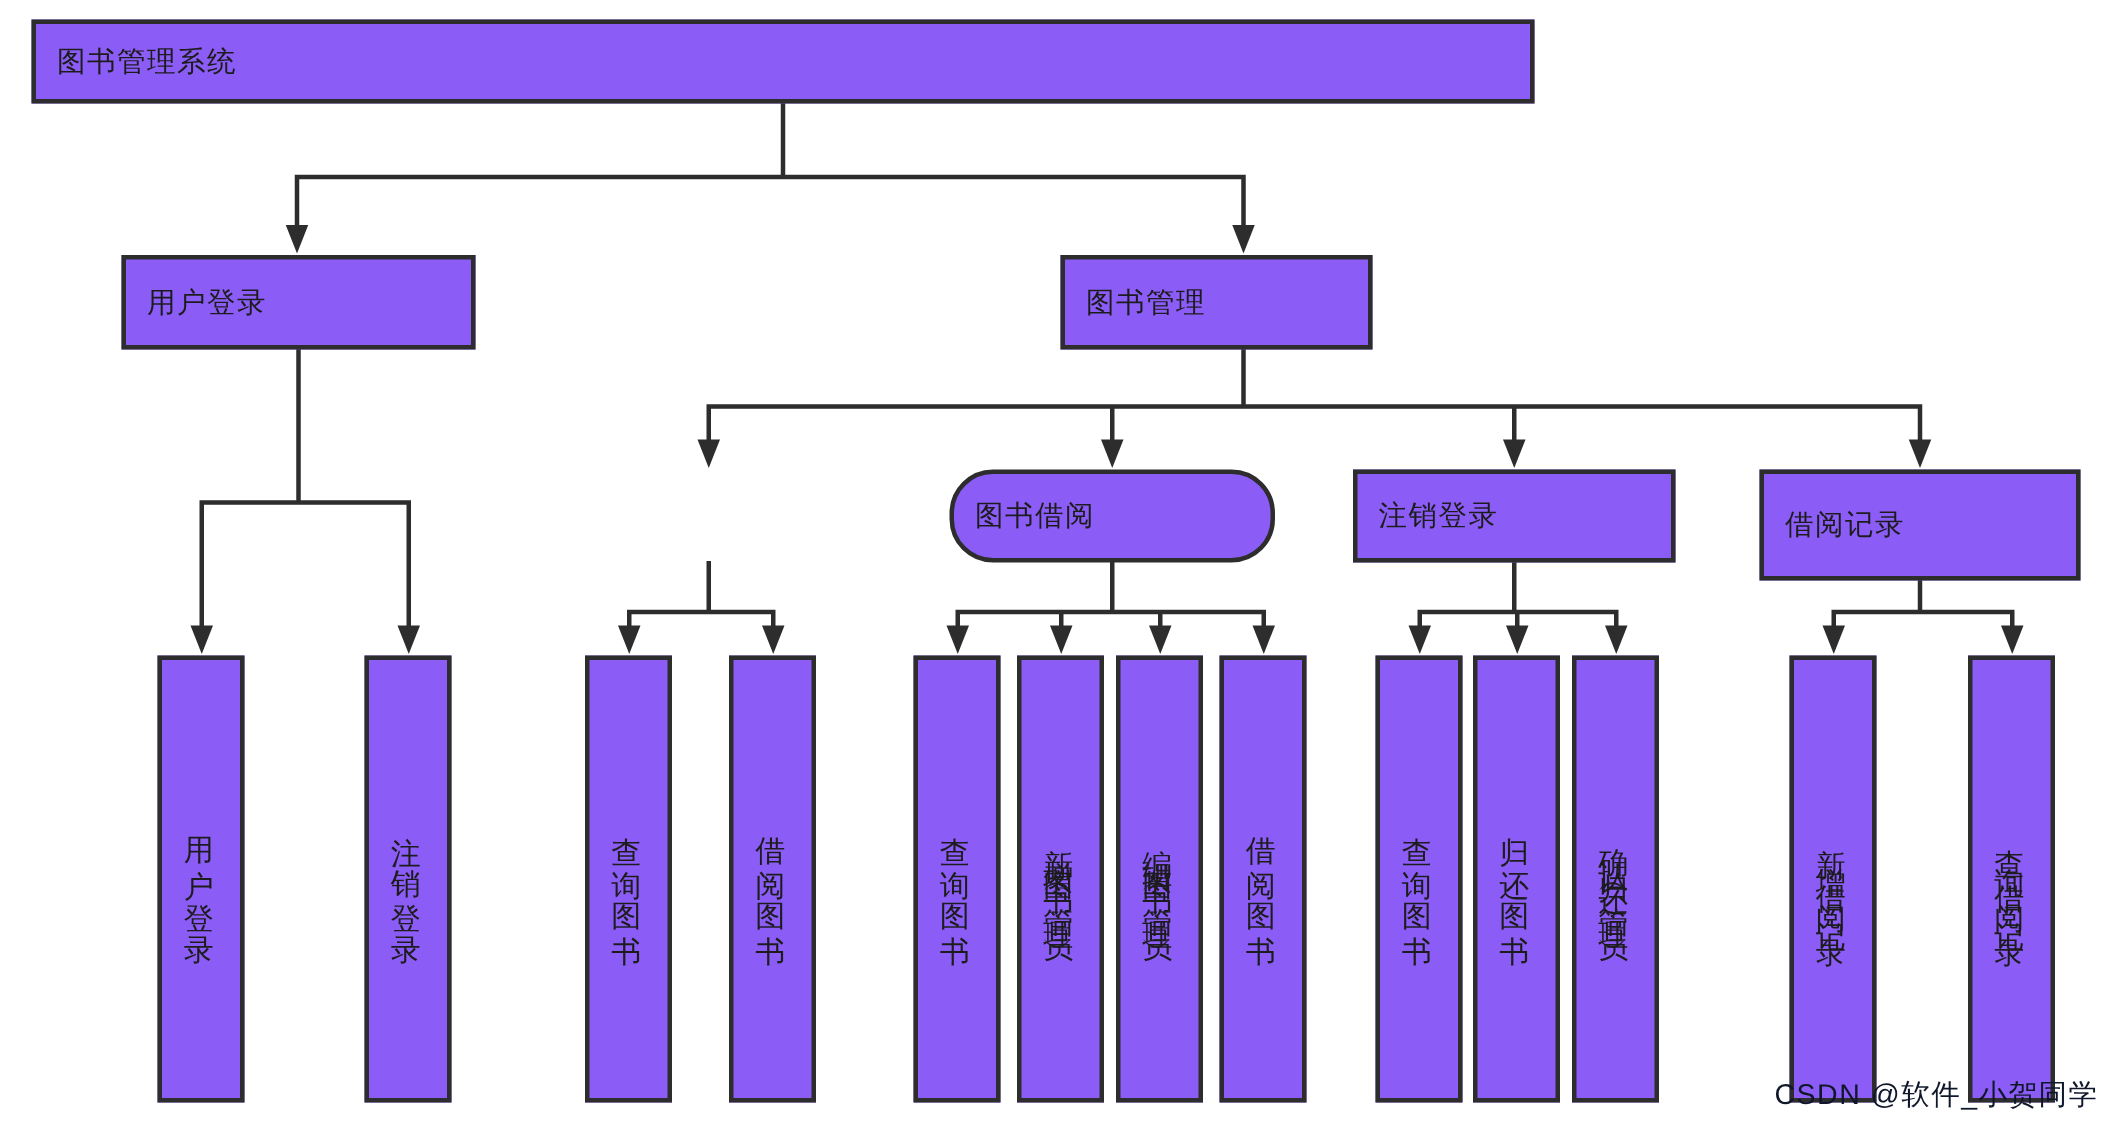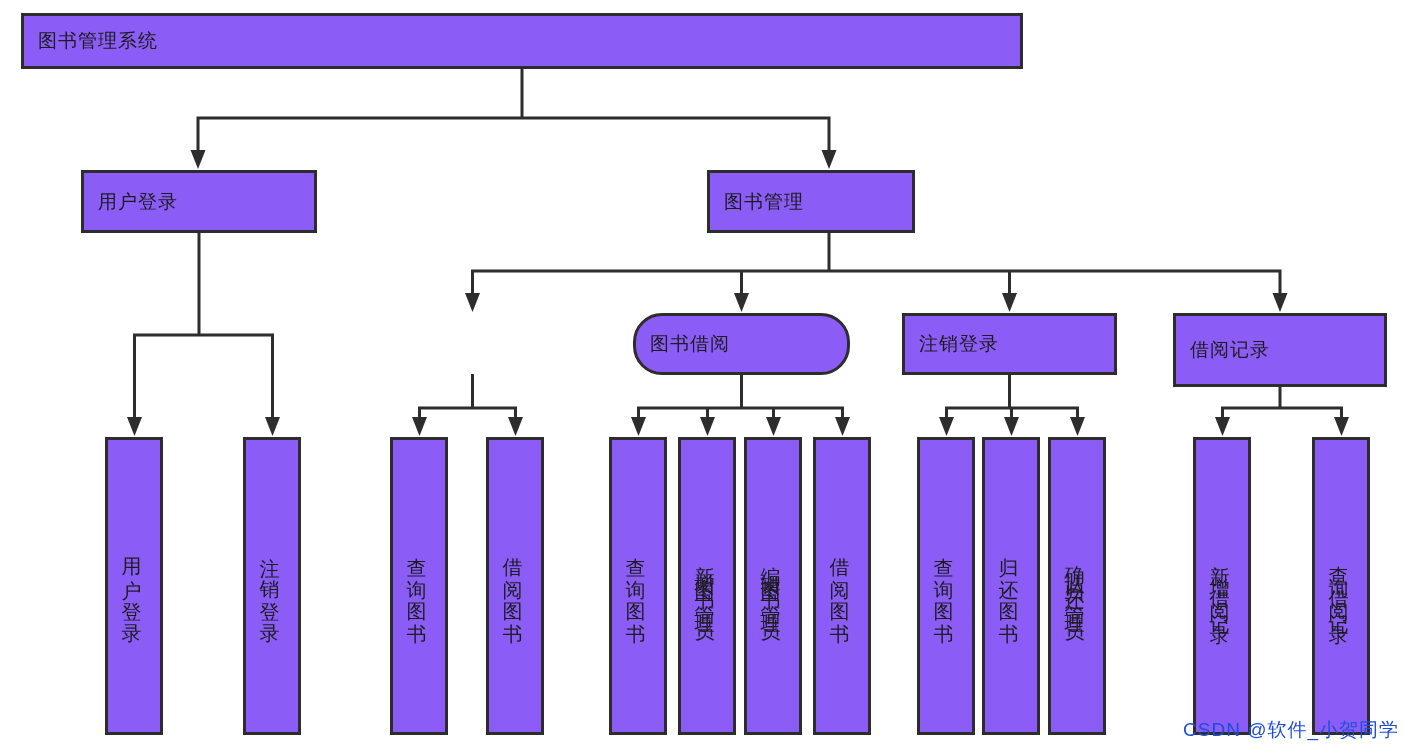--- a/index.html
+++ b/index.html
@@ -36,21 +36,21 @@
     text-orientation:mixed;
     line-height:1;
     white-space:nowrap;
   }
   .watermark{
     position:absolute;
     top:717px;
     right:6px;
     z-index:5;
     font-size:19px;
-    color:#1d4ed8;
+    color:#0f172a;
     letter-spacing:1px;
     white-space:nowrap;
   }
 </style>
 </head>
 <body>
 
 <div id="canvas">
 
   <svg id="connectors" width="1405" height="747" viewBox="0 0 1405 747">

